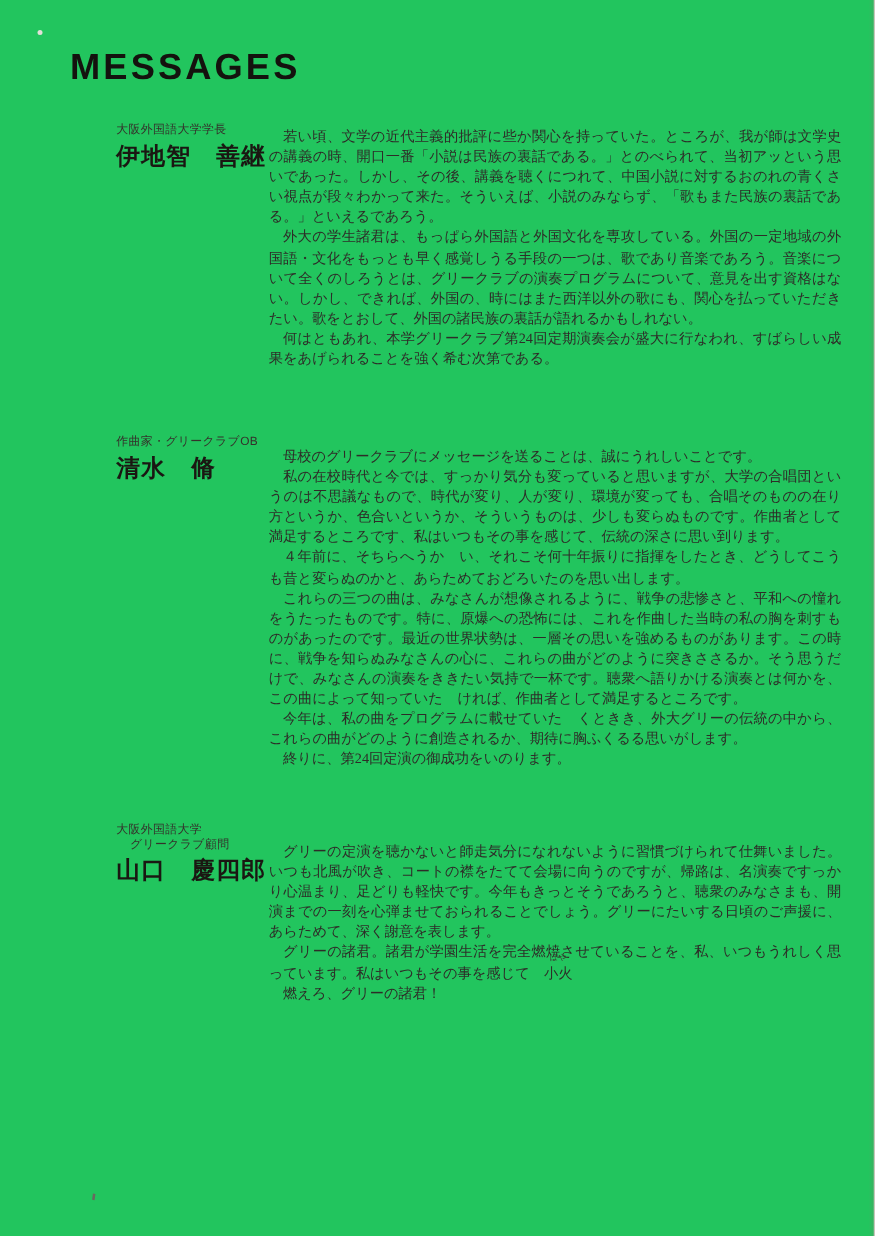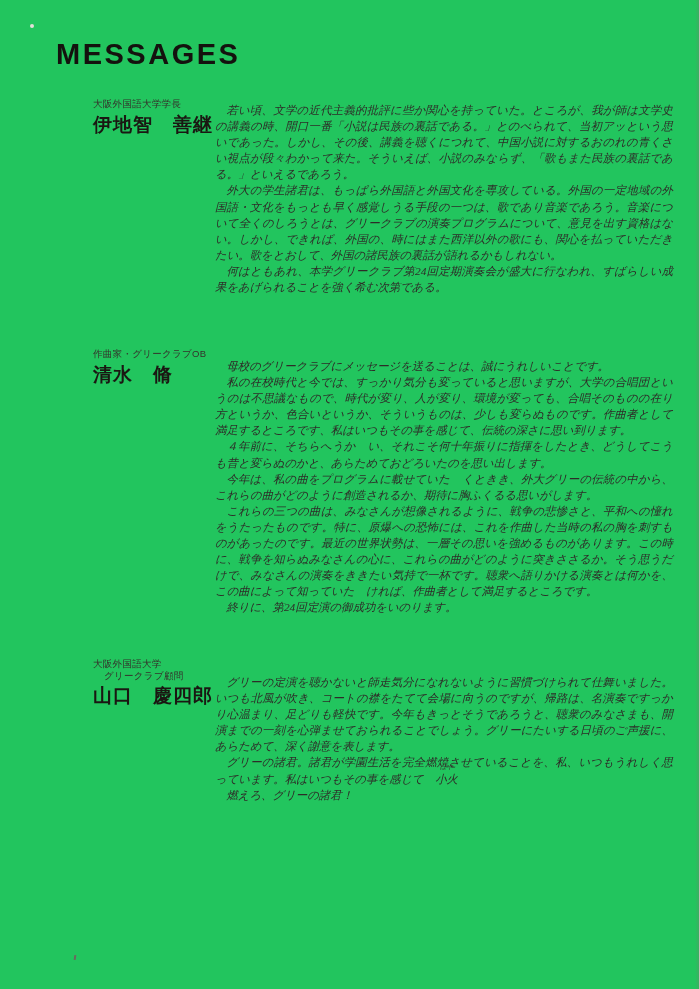--- a/index.html
+++ b/index.html
@@ -32,21 +32,20 @@
   .a-name {
     font-family:"Liberation Sans","DejaVu Sans",sans-serif;
     font-weight:bold; font-size:19px; letter-spacing:1px;
     color:#1a1712; margin-top:2px;
   }
   .body {
     margin-left:122px; width:458px;
     font-size:11.4px; line-height:16.1px;
     text-align:justify; text-justify:inter-ideograph;
     color:#2e2c28;
-    font-style:italic;
   }
   .body p { margin:0; text-indent:1em; }
   .rubyw { position:relative; display:inline-block; }
   .rubyw .rt {
     position:absolute; top:-6.5px; left:50%;
     transform:translateX(-50%);
     font-size:6.5px; line-height:6.5px; white-space:nowrap;
     color:#3a3630;
   }
   
@@ -86,22 +85,22 @@
 
   <section class="msg" style="top:348px">
     <div class="author">
       <div class="a-title">作曲家・グリークラブOB</div>
       <div class="a-name">清水　脩</div>
     </div>
     <div class="body" style="margin-top:10px">
       <p>母校のグリークラブにメッセージを送ることは、誠にうれしいことです。</p>
       <p>私の在校時代と今では、すっかり気分も変っていると思いますが、大学の合唱団というのは不思議なもので、時代が変り、人が変り、環境が変っても、合唱そのものの在り方というか、色合いというか、そういうものは、少しも変らぬものです。作曲者として満足するところです、私はいつもその事を感じて、伝統の深さに思い到ります。</p>
       <p>４年前に、そちらへうかゞい、それこそ何十年振りに指揮をしたとき、どうしてこうも昔と変らぬのかと、あらためておどろいたのを思い出します。</p>
+      <p>これらの三つの曲は、みなさんが想像されるように、戦争の悲惨さと、平和への憧れをうたったものです。特に、原爆への恐怖には、これを作曲した当時の私の胸を刺すものがあったのです。最近の世界状勢は、一層その思いを強めるものがあります。この時に、戦争を知らぬみなさんの心に、これらの曲がどのように突きささるか。そう思うだけで、みなさんの演奏をききたい気持で一杯です。聴衆へ語りかける演奏とは何かを、この曲によって知っていたゞければ、作曲者として満足するところです。</p>
       <p>今年は、私の曲をプログラムに載せていたゞくときき、外大グリーの伝統の中から、これらの曲がどのように創造されるか、期待に胸ふくるる思いがします。</p>
-      <p>これらの三つの曲は、みなさんが想像されるように、戦争の悲惨さと、平和への憧れをうたったものです。特に、原爆への恐怖には、これを作曲した当時の私の胸を刺すものがあったのです。最近の世界状勢は、一層その思いを強めるものがあります。この時に、戦争を知らぬみなさんの心に、これらの曲がどのように突きささるか。そう思うだけで、みなさんの演奏をききたい気持で一杯です。聴衆へ語りかける演奏とは何かを、この曲によって知っていたゞければ、作曲者として満足するところです。</p>
       <p>終りに、第24回定演の御成功をいのります。</p>
     </div>
   </section>
 
   <section class="msg" style="top:658px">
     <div class="author">
       <div class="a-title">大阪外国語大学</div>
       <div class="a-title indent">グリークラブ顧問</div>
       <div class="a-name">山口　慶四郎</div>
     </div>

